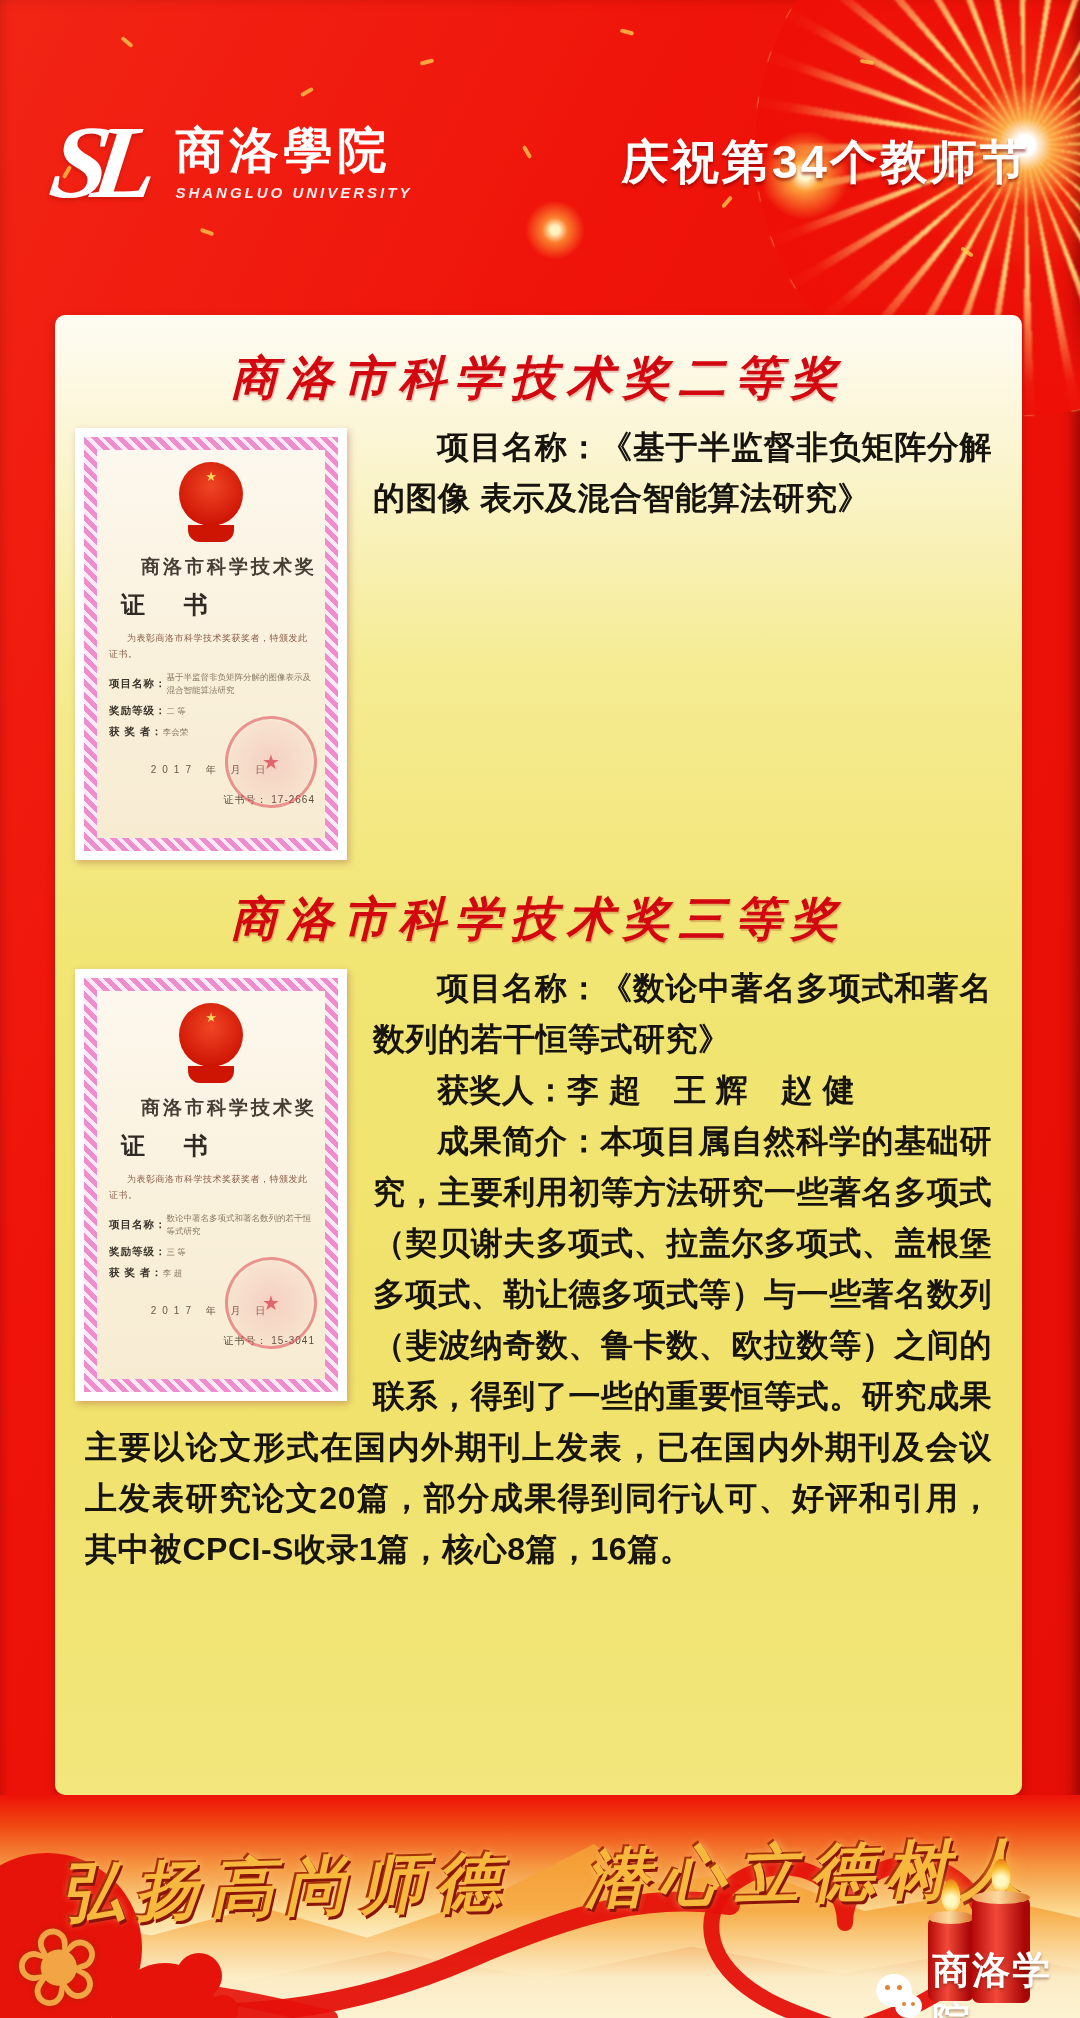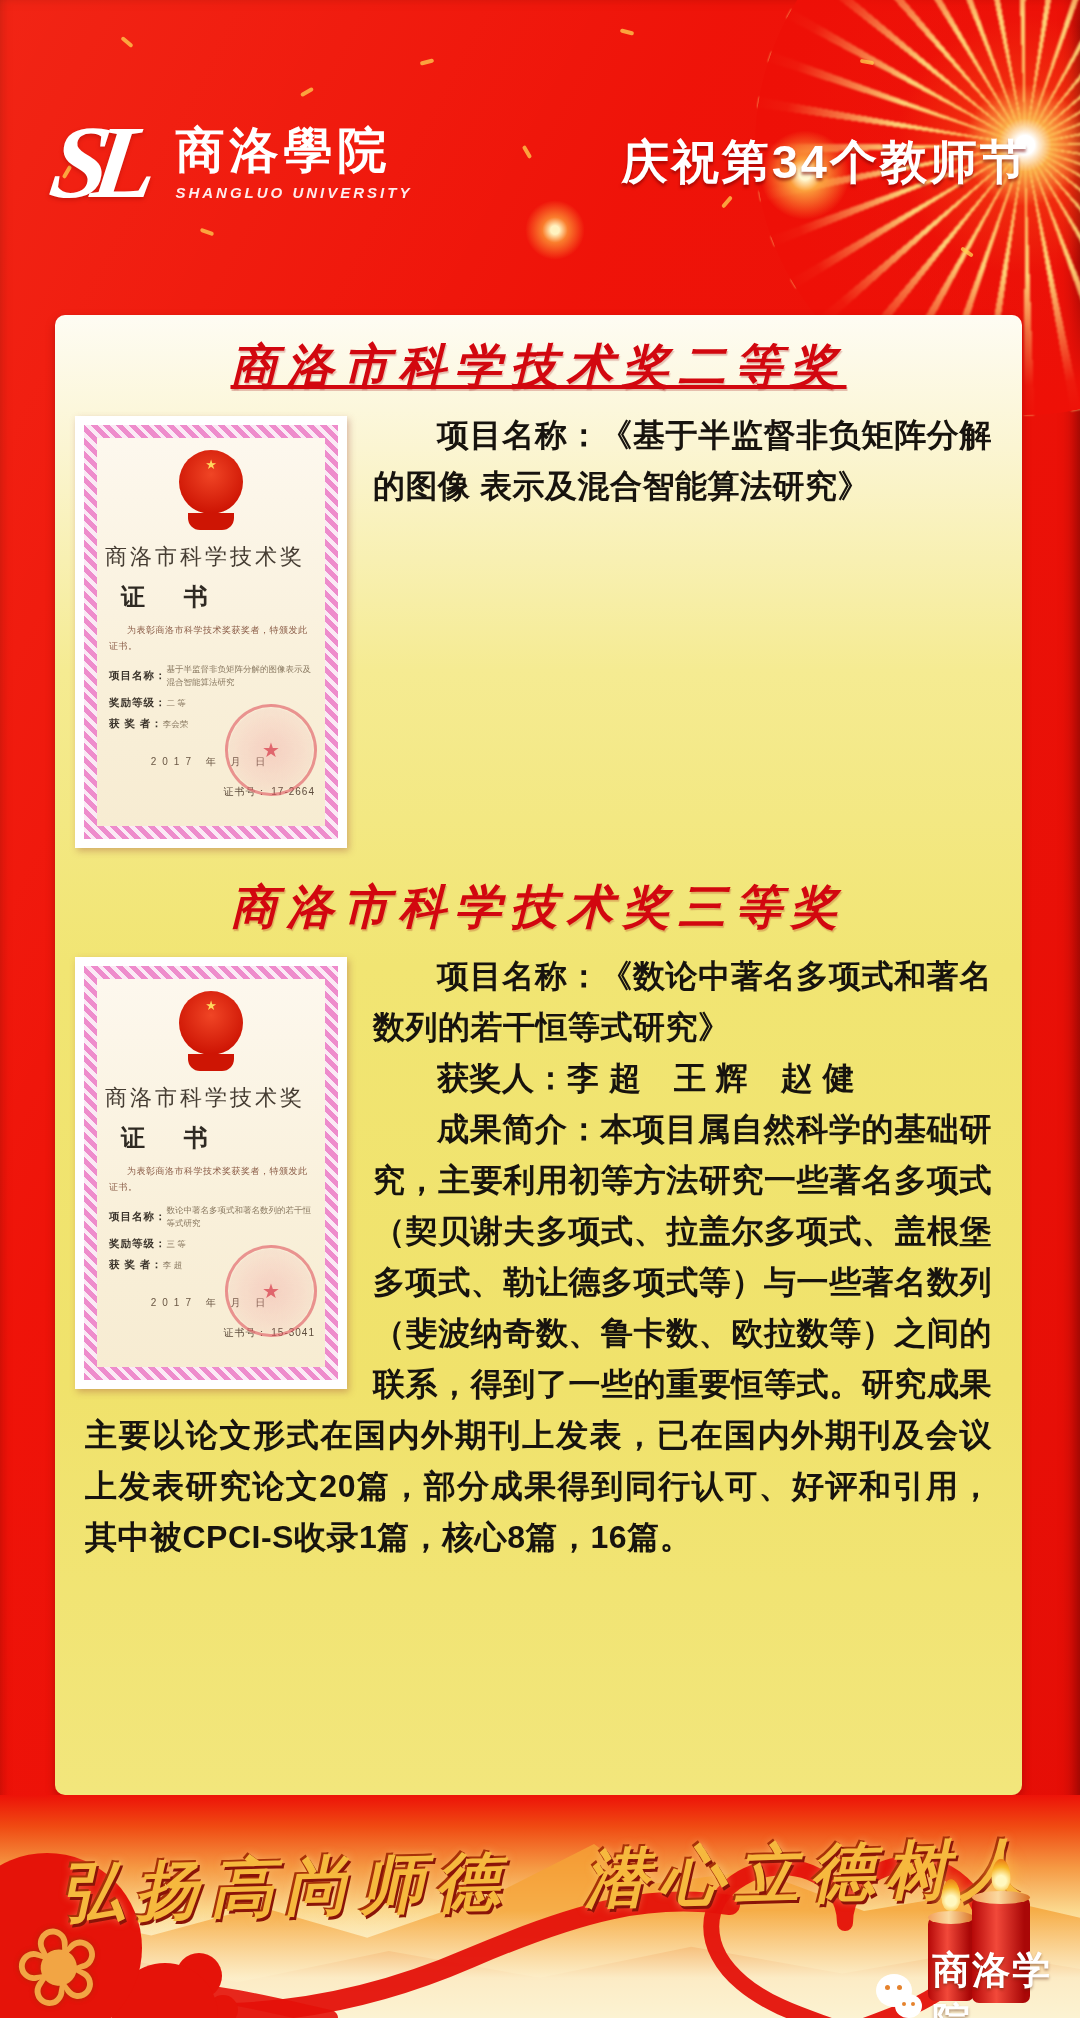--- a/index.html
+++ b/index.html
@@ -27,37 +27,37 @@
   .logo-en{font-size:15px;font-weight:700;color:#ffecec;letter-spacing:3px;margin-top:5px;font-style:italic;}
   .banner{font-size:47px;font-weight:800;color:#fff;letter-spacing:3px;white-space:nowrap;
         text-shadow:0 3px 3px rgba(120,0,0,.55);}
   
   .panel{position:absolute;left:55px;top:315px;width:967px;height:1480px;z-index:4;box-sizing:border-box;
         padding:0 30px;border-radius:10px;overflow:hidden;
         background:linear-gradient(180deg,#fefcf3 0%,#fbf5d2 9%,#f5eb92 24%,#f1e573 44%,#f0e26b 72%,#f2e67c 100%);
         box-shadow:0 4px 10px rgba(120,0,0,.4);}
   .sec-title{margin:0;text-align:center;font-family:"Liberation Serif",serif;font-style:italic;font-weight:900;
         font-size:47px;letter-spacing:9px;color:#d2070f;text-shadow:1px 2px 1px rgba(160,20,20,.25);}
-  .t1{padding-top:20px;text-decoration:underline;} .t2{padding-top:20px;}
+  .t1{padding-top:32px;} .t2{padding-top:20px;}
   .sec-body{margin-top:12px;}
   .sec-body:after{content:"";display:block;clear:both;}
   .sec-body p{margin:0;font-size:32px;line-height:51px;font-weight:600;color:#17130e;text-indent:2em;text-align:justify;letter-spacing:.5px;}
   
   .cert{float:left;width:272px;height:432px;box-sizing:border-box;margin:6px 26px 8px -10px;background:#fff;padding:9px;
         box-shadow:2px 3px 7px rgba(150,60,60,.35);}
   .cert-inner{position:relative;height:100%;box-sizing:border-box;padding:8px 8px;
         border:13px solid #f0a9d6;
         border-image:repeating-linear-gradient(45deg,#ee8ccc 0 5px,#fbeaf5 5px 9px) 13;
         background:linear-gradient(180deg,#fdf8ee 0%,#f9f0da 60%,#f7ecd2 100%);}
   .emblem{width:76px;height:82px;margin:4px auto 10px;position:relative;}
   .emblem:before{content:"";position:absolute;left:6px;top:0;width:64px;height:64px;border-radius:50%;
         background:radial-gradient(circle at 50% 38%,#f04525,#ce1504 75%);}
   .emblem:after{content:"";position:absolute;left:15px;bottom:2px;width:46px;height:17px;background:#ce1504;border-radius:0 0 12px 12px;}
   .emblem .star{position:absolute;top:7px;left:50%;transform:translateX(-50%);color:#ffd95e;font-size:13px;z-index:1;}
-  .cert-title{font-size:22px;font-weight:400;color:#463d33;letter-spacing:3px;text-align:left;}
+  .cert-title{font-size:19px;font-weight:700;color:#463d33;letter-spacing:3px;text-align:right;}
   .cert-sub{font-size:24px;font-weight:800;color:#2f2a23;text-align:left;letter-spacing:16px;padding-left:16px;margin:9px 0 9px;}
   .cert-intro{font-size:9px;color:#8a5c47;line-height:1.8;text-indent:2em;margin:0 4px 8px;letter-spacing:.5px;filter:blur(.3px);}
   .cert-field{display:flex;margin:7px 4px;align-items:center;}
   .cert-field .fl{font-size:10.5px;font-weight:800;color:#3c352c;white-space:nowrap;letter-spacing:1px;}
   .cert-field .fv{font-size:8.5px;color:#8a7a62;line-height:1.5;filter:blur(.5px);padding-top:1px;}
   .cert-date{font-size:10px;color:#6a5744;text-align:center;margin-top:24px;letter-spacing:6px;filter:blur(.3px);}
   .cert-no{font-size:10px;color:#5d4c3c;margin:16px 2px 0;letter-spacing:1px;filter:blur(.3px);text-align:right;}
   .seal{position:absolute;right:8px;bottom:30px;width:86px;height:86px;border-radius:50%;
         border:3px solid rgba(224,85,95,.6);
         background:radial-gradient(circle, rgba(240,130,140,.28), rgba(240,130,140,.1) 68%, rgba(240,130,140,0) 70%);

